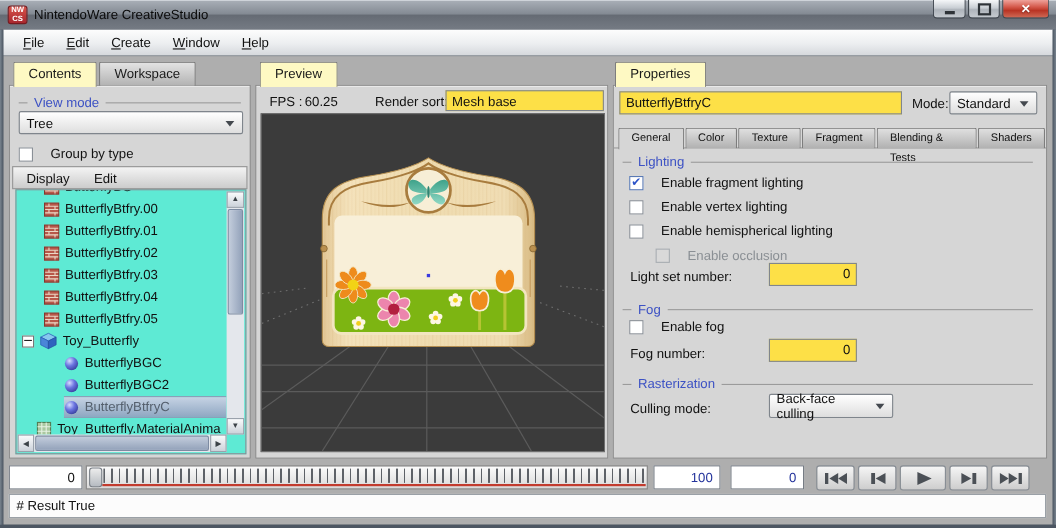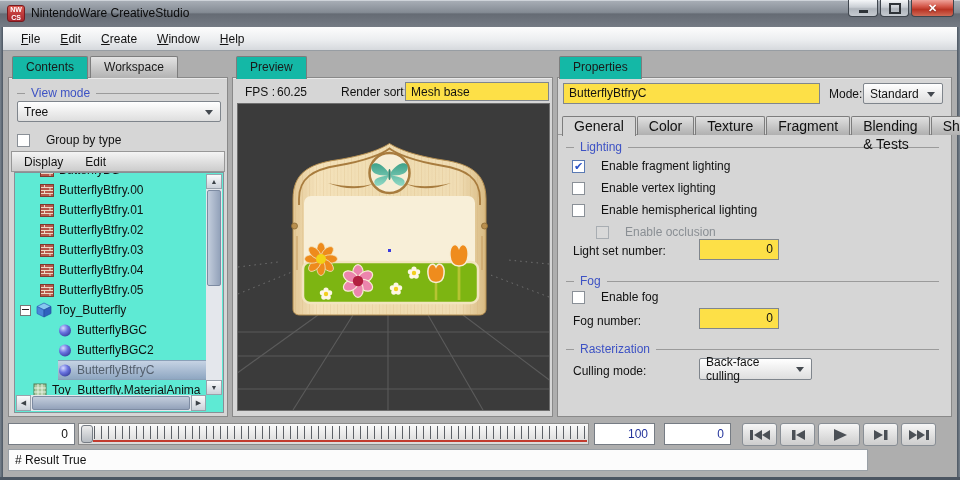--- a/index.html
+++ b/index.html
@@ -29,21 +29,21 @@
     border-bottom:1px solid #979da3;display:flex;align-items:center;padding-left:8px}
   .mi{display:inline-block;padding:2px 10px;cursor:default}
   .mi::first-letter{text-decoration:underline}
   .client{position:absolute;left:3px;top:51px;width:954px;height:426px;background:#aeaeae}
   .bord{position:absolute;background:linear-gradient(90deg,#79848f,#4c5662)}
   
   .tabrow{position:absolute;top:56px;display:flex;z-index:3}
   .tab{height:21px;line-height:21px;padding:0 13px;margin-right:2px;
     background:linear-gradient(#e3e3e3,#b2b2b2);border:1px solid #7d7d7d;border-bottom:none;
     border-radius:2px 2px 0 0;color:#1a1a1a}
-  .tab.active{background:#14b8a6;height:22px}
+  .tab.active{background:#fef9c3;height:22px}
   .panel{position:absolute;top:77px;background:#d6d6d6;border:1px solid #898989;
     box-shadow:inset 0 1px 0 #e9e9e9;box-sizing:border-box}
   
   .grp{display:flex;align-items:center;color:#3d52c4;position:absolute}
   .grp::before{content:"";width:8px;height:1px;background:#9b9b9b;margin-right:6px}
   .grp::after{content:"";flex:1;height:1px;background:#9b9b9b;margin-left:6px}
   .dd{background:linear-gradient(#ffffff,#dedede);border:1px solid #7f858c;border-radius:2px;
     display:flex;align-items:center;padding:0 18px 0 6px;box-sizing:border-box;position:absolute}
   .dd::after{content:"";position:absolute;right:7px;top:50%;margin-top:-2px;
     border:4px solid transparent;border-top:5px solid #44494f}
@@ -82,39 +82,39 @@
   .hthumb{position:absolute;top:1px;bottom:1px;background:linear-gradient(#c3cddc,#93a2ba);
     border:1px solid #7d8ba2;border-radius:2px;box-sizing:border-box}
   .au::before{content:"▲"}.ad::before{content:"▼"}.al::before{content:"◀"}.ar::before{content:"▶"}
   
   .vp{position:absolute;left:4px;top:25px;width:313px;height:308px;background:#3b3b3b;
     border:1px solid #6e6e6e;box-sizing:border-box;box-shadow:inset 1px 1px 0 #2c2c2c}
   
   .stabrow{position:absolute;left:4px;top:38px;display:flex;z-index:2}
   .stab{height:18px;line-height:18px;padding:0 11px;margin-right:1px;
     background:linear-gradient(#e0e0e0,#b0b0b0);border:1px solid #7d7d7d;border-bottom:none;
-    border-radius:2px 2px 0 0;font-size:14px}
+    border-radius:2px 2px 0 0;font-size:10px}
   .stab.active{background:#d6d6d6;height:19px}
   .tabline{position:absolute;left:0;right:0;top:56px;border-top:1px solid #9a9a9a}
   
   .nf{position:absolute;top:423px;height:22px;background:#fff;border:1px solid #767c84;
     box-sizing:border-box;text-align:right;padding:3px 6px 0 0}
   .slider{position:absolute;left:78px;top:423px;width:511px;height:22px;box-sizing:border-box;
     background:linear-gradient(#fbfbfb,#d9d9d9);border:1px solid #8a8a8a}
   .ticks{position:absolute;left:15px;right:2px;top:2px;height:13px;
     background:repeating-linear-gradient(90deg,#5d6167 0 1.5px,transparent 1.5px 7px)}
   .redline{position:absolute;left:14px;right:1px;bottom:2px;height:2px;background:#c23b2e}
   .handle{position:absolute;left:2px;top:1px;width:12px;height:18px;
     background:linear-gradient(#ececec,#b6bbc1);border:1px solid #767c84;border-radius:3px;box-sizing:border-box}
   .pbtns{position:absolute;left:742px;top:423px;display:flex;gap:3px}
   .pbtn{width:35px;height:23px;background:linear-gradient(#f6f6f6,#cdcdcd);
     border:1px solid #888e95;border-radius:3px;box-sizing:border-box;
     display:flex;align-items:center;justify-content:center}
   .pbtn.wide{width:42px}
-  .statusbar{position:absolute;left:8px;top:449px;width:860px;height:22px;background:#fcfcfc;
+  .statusbar{position:absolute;left:8px;top:449px;width:943px;height:22px;background:#fcfcfc;
     border:1px solid #9aa0a6;box-sizing:border-box;padding:3px 0 0 6px}
 </style>
 </head>
 <body>
 
 <svg style="position:absolute;width:0;height:0" aria-hidden="true">
 <defs>
   <radialGradient id="gsph" cx="0.35" cy="0.3" r="0.85">
     <stop offset="0" stop-color="#d8dcff"></stop>
         <stop offset="0.45" stop-color="#6a74e0"></stop>

